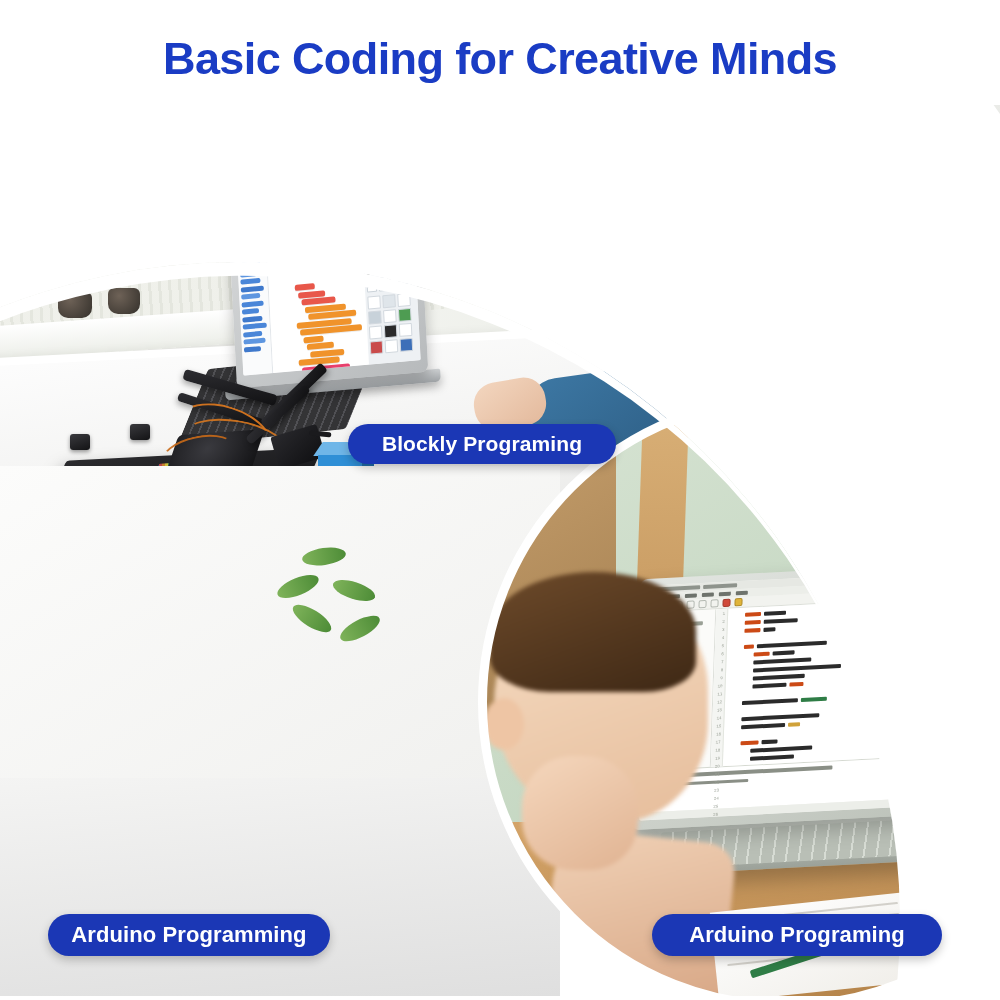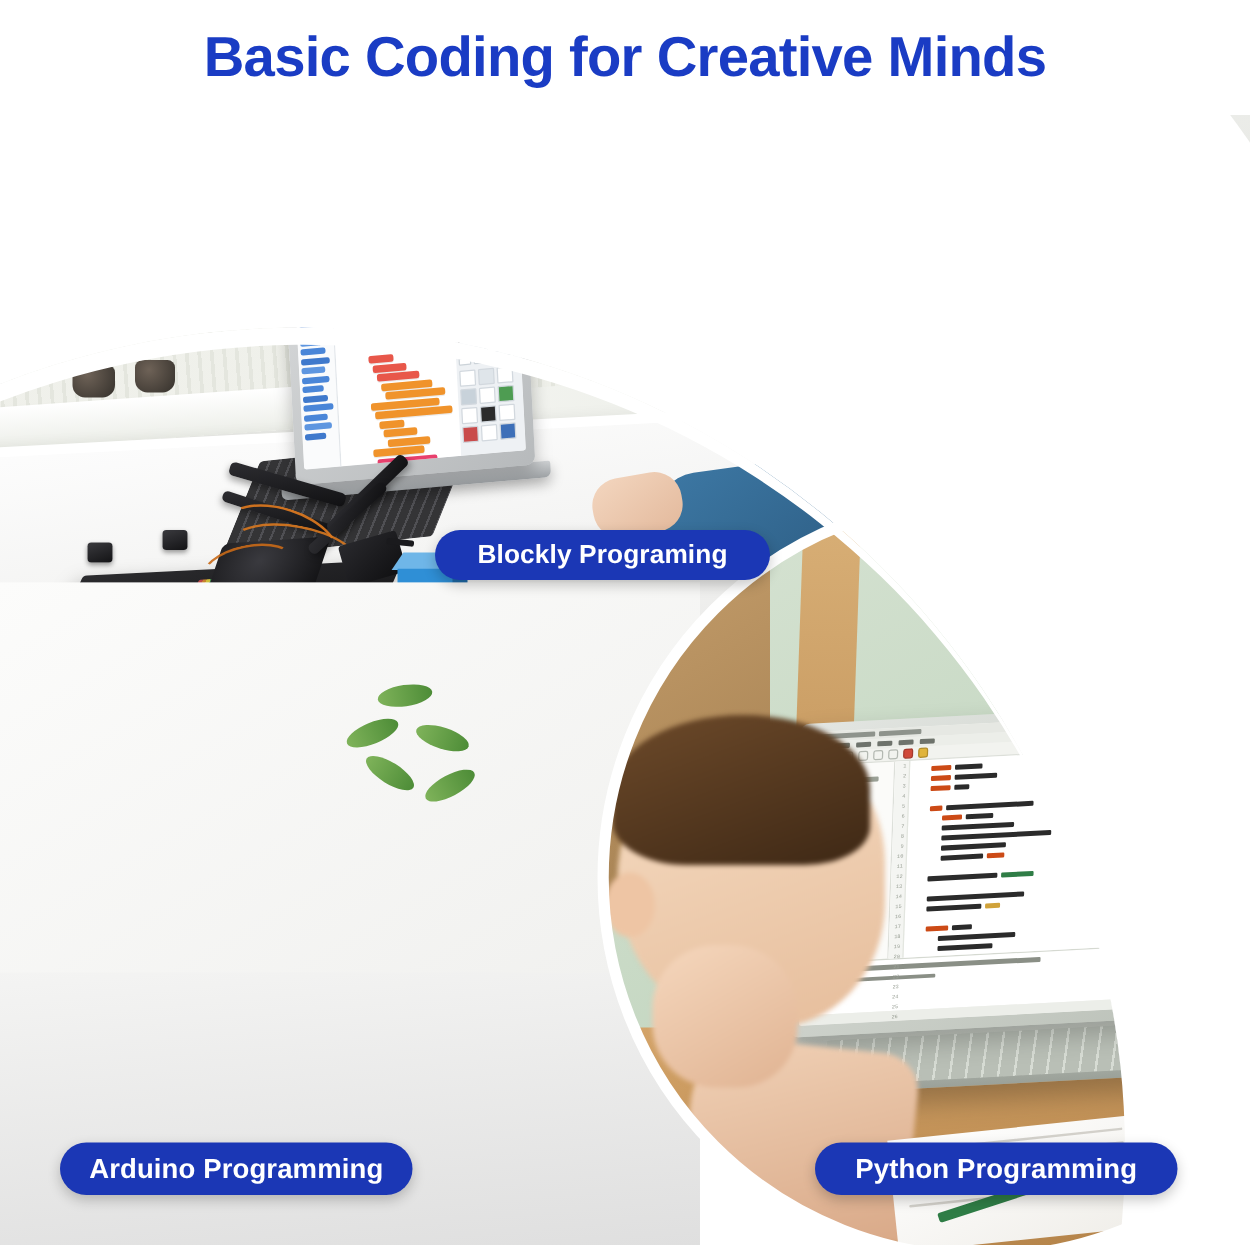--- a/index.html
+++ b/index.html
@@ -3,21 +3,21 @@
 <meta charset="utf-8">
 <title>Basic Coding for Creative Minds</title>
 <style>
   * { margin:0; padding:0; box-sizing:border-box; }
   html,body { width:1000px; height:1000px; overflow:hidden; background:#ffffff;
     font-family:"Liberation Sans", sans-serif; }
 
   #root { position:relative; width:1000px; height:1000px; background:#fff; overflow:hidden; }
 
   
-  .heading-band { position:absolute; left:0; top:0; width:1000px; height:92px;
+  .heading-band { position:absolute; left:0; top:13px; width:1000px; height:92px;
     background:#ffffff; z-index:40; }
   .heading-text { position:absolute; left:0; top:20px; width:1000px; text-align:center;
     font-size:45px; font-weight:bold; letter-spacing:-0.6px; color:#1a3cc4;
     font-family:"Liberation Sans", sans-serif; white-space:nowrap; }
 
   
   .panel { position:absolute; overflow:hidden; }
 
   
   #panel-blockly { left:0; top:84px; width:1000px; height:440px; z-index:5;
@@ -669,16 +669,16 @@
     <div class="heading-text">Basic Coding for Creative Minds</div>
   </div>
 
   <div class="badge" id="badge-arduino">
     <span>Arduino Programming</span>
   </div>
   <div class="badge" id="badge-blockly">
     <span>Blockly Programing</span>
   </div>
   <div class="badge" id="badge-python">
-    <span>Python Programming</span>
+    <span>Arduino Programing</span>
   </div>
 
 </div>
 
 </body></html>

